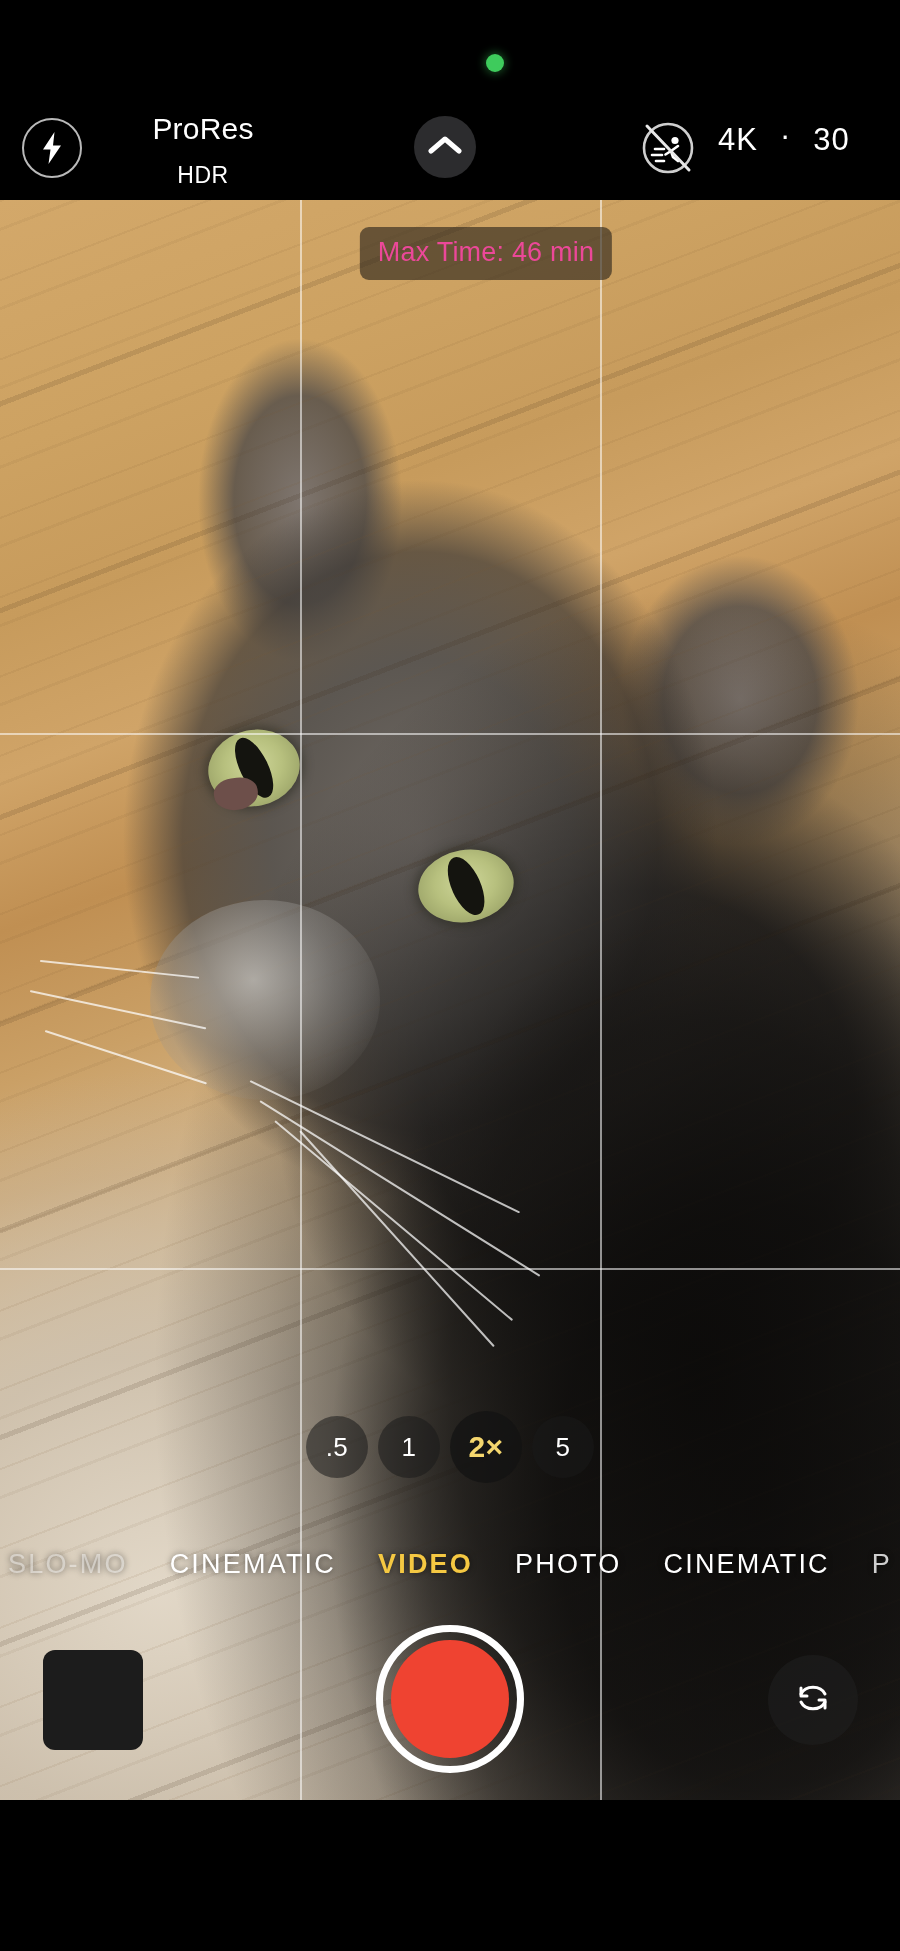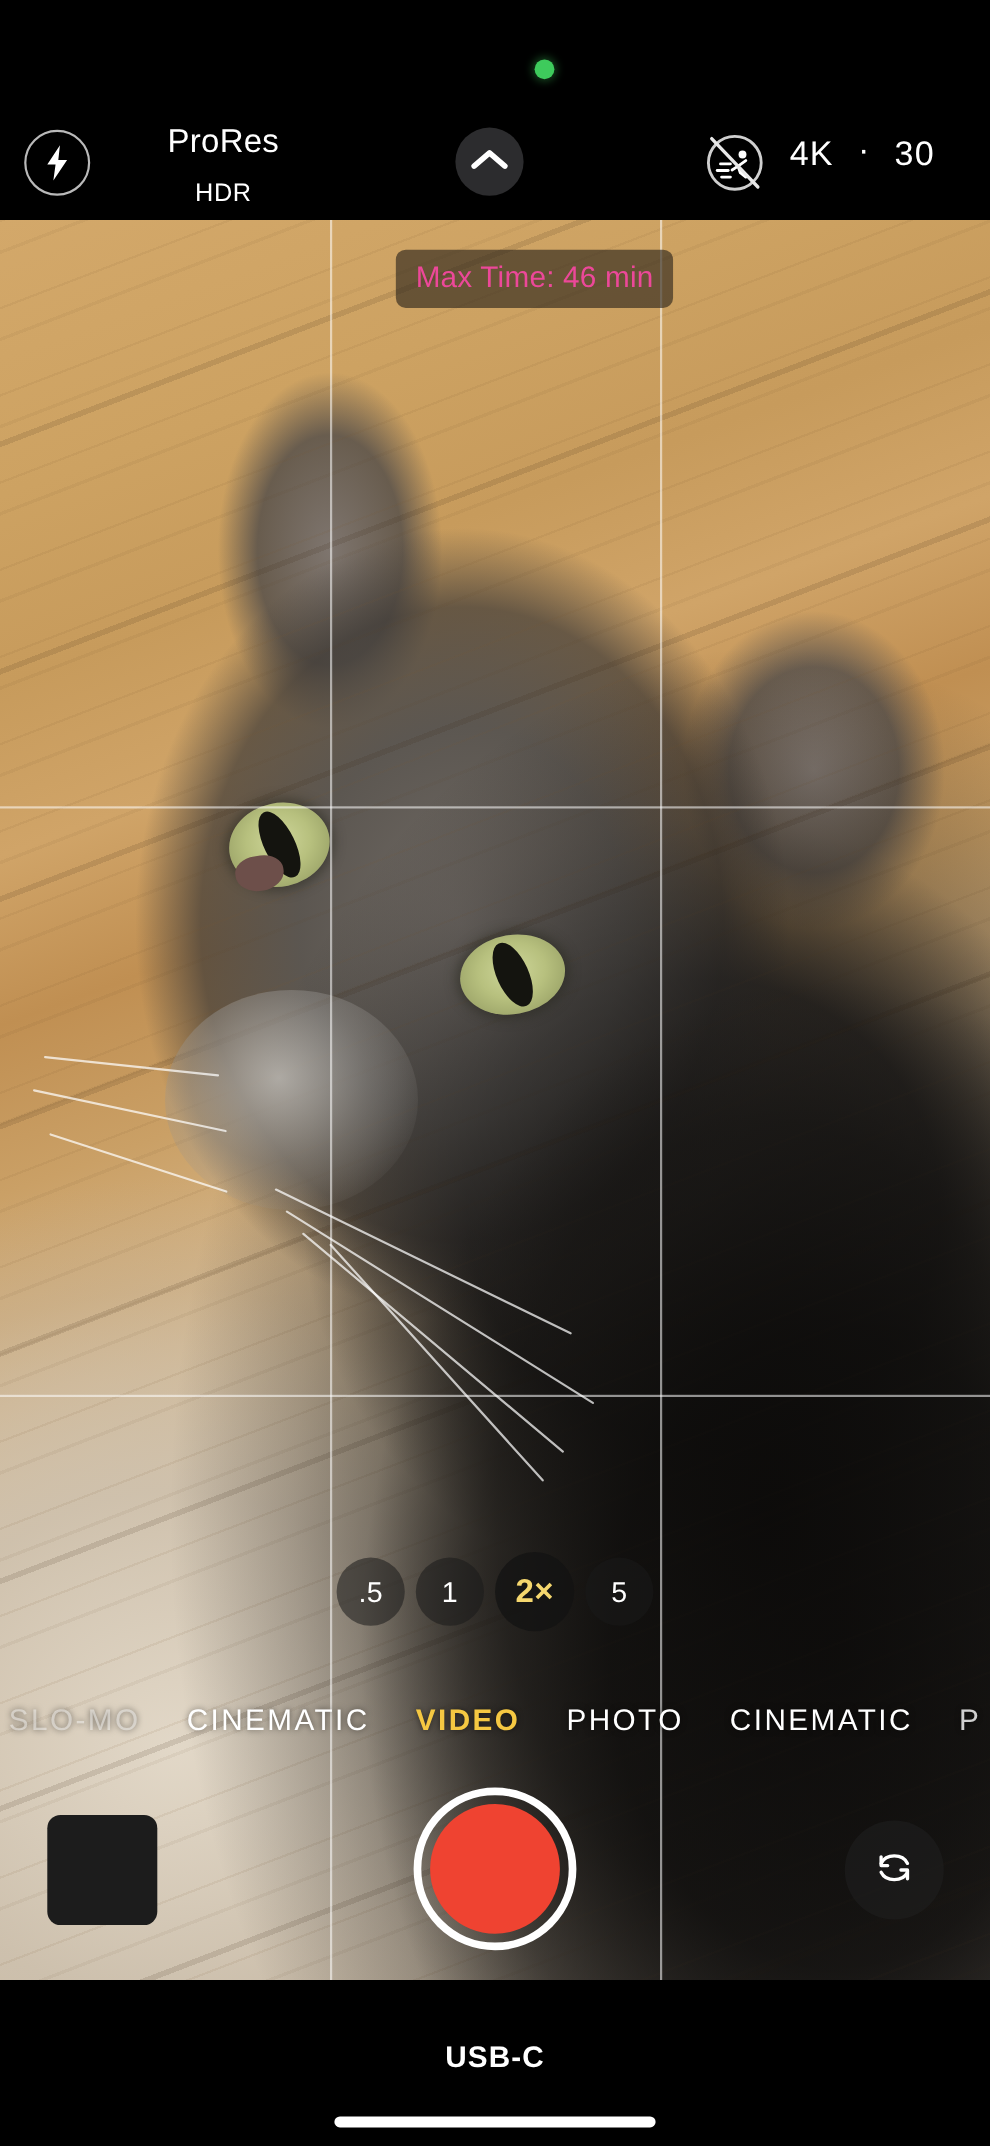--- a/index.html
+++ b/index.html
@@ -531,18 +531,14 @@
             <path d="M12 20 A13 11 0 0 1 36 20" stroke="#ffffff" stroke-width="3" fill="none" stroke-linecap="round"></path>
             <path d="M36 28 A13 11 0 0 1 12 28" stroke="#ffffff" stroke-width="3" fill="none" stroke-linecap="round"></path>
             <path d="M12 14 L12 22 L18 22" stroke="#ffffff" stroke-width="3" fill="none" stroke-linecap="round" stroke-linejoin="round"></path>
             <path d="M36 34 L36 26 L30 26" stroke="#ffffff" stroke-width="3" fill="none" stroke-linecap="round" stroke-linejoin="round"></path>
           </svg>
         </span>
       </div>
     </div>
   </div>
 
-  <div class="bottombar">
-    <div class="usbc">USB-C</div>
-    <div class="home-indicator"></div>
-  </div>
 
 </div>
 
 </body></html>

